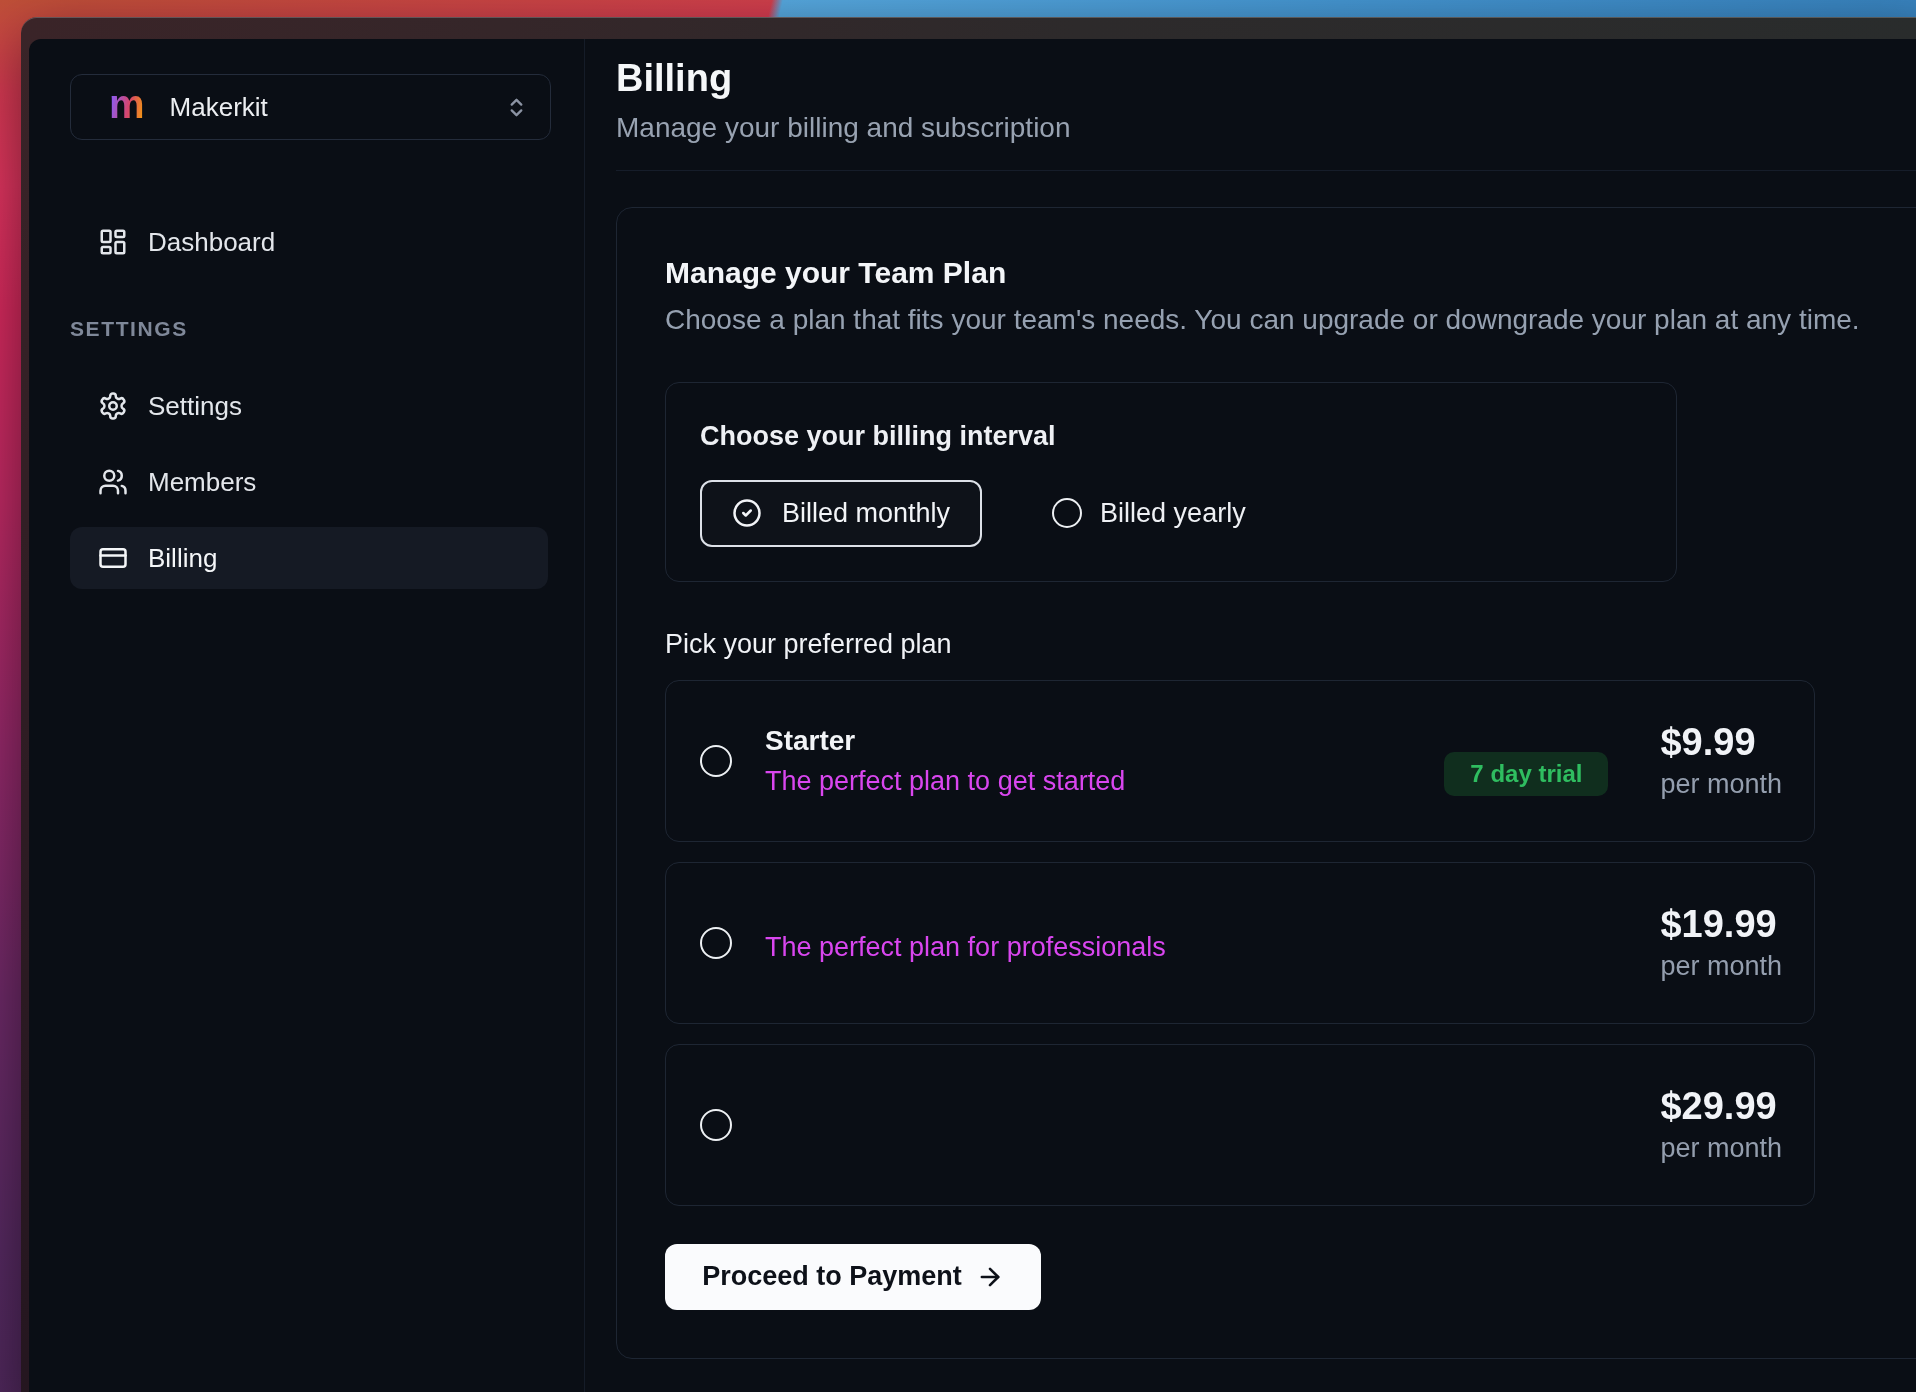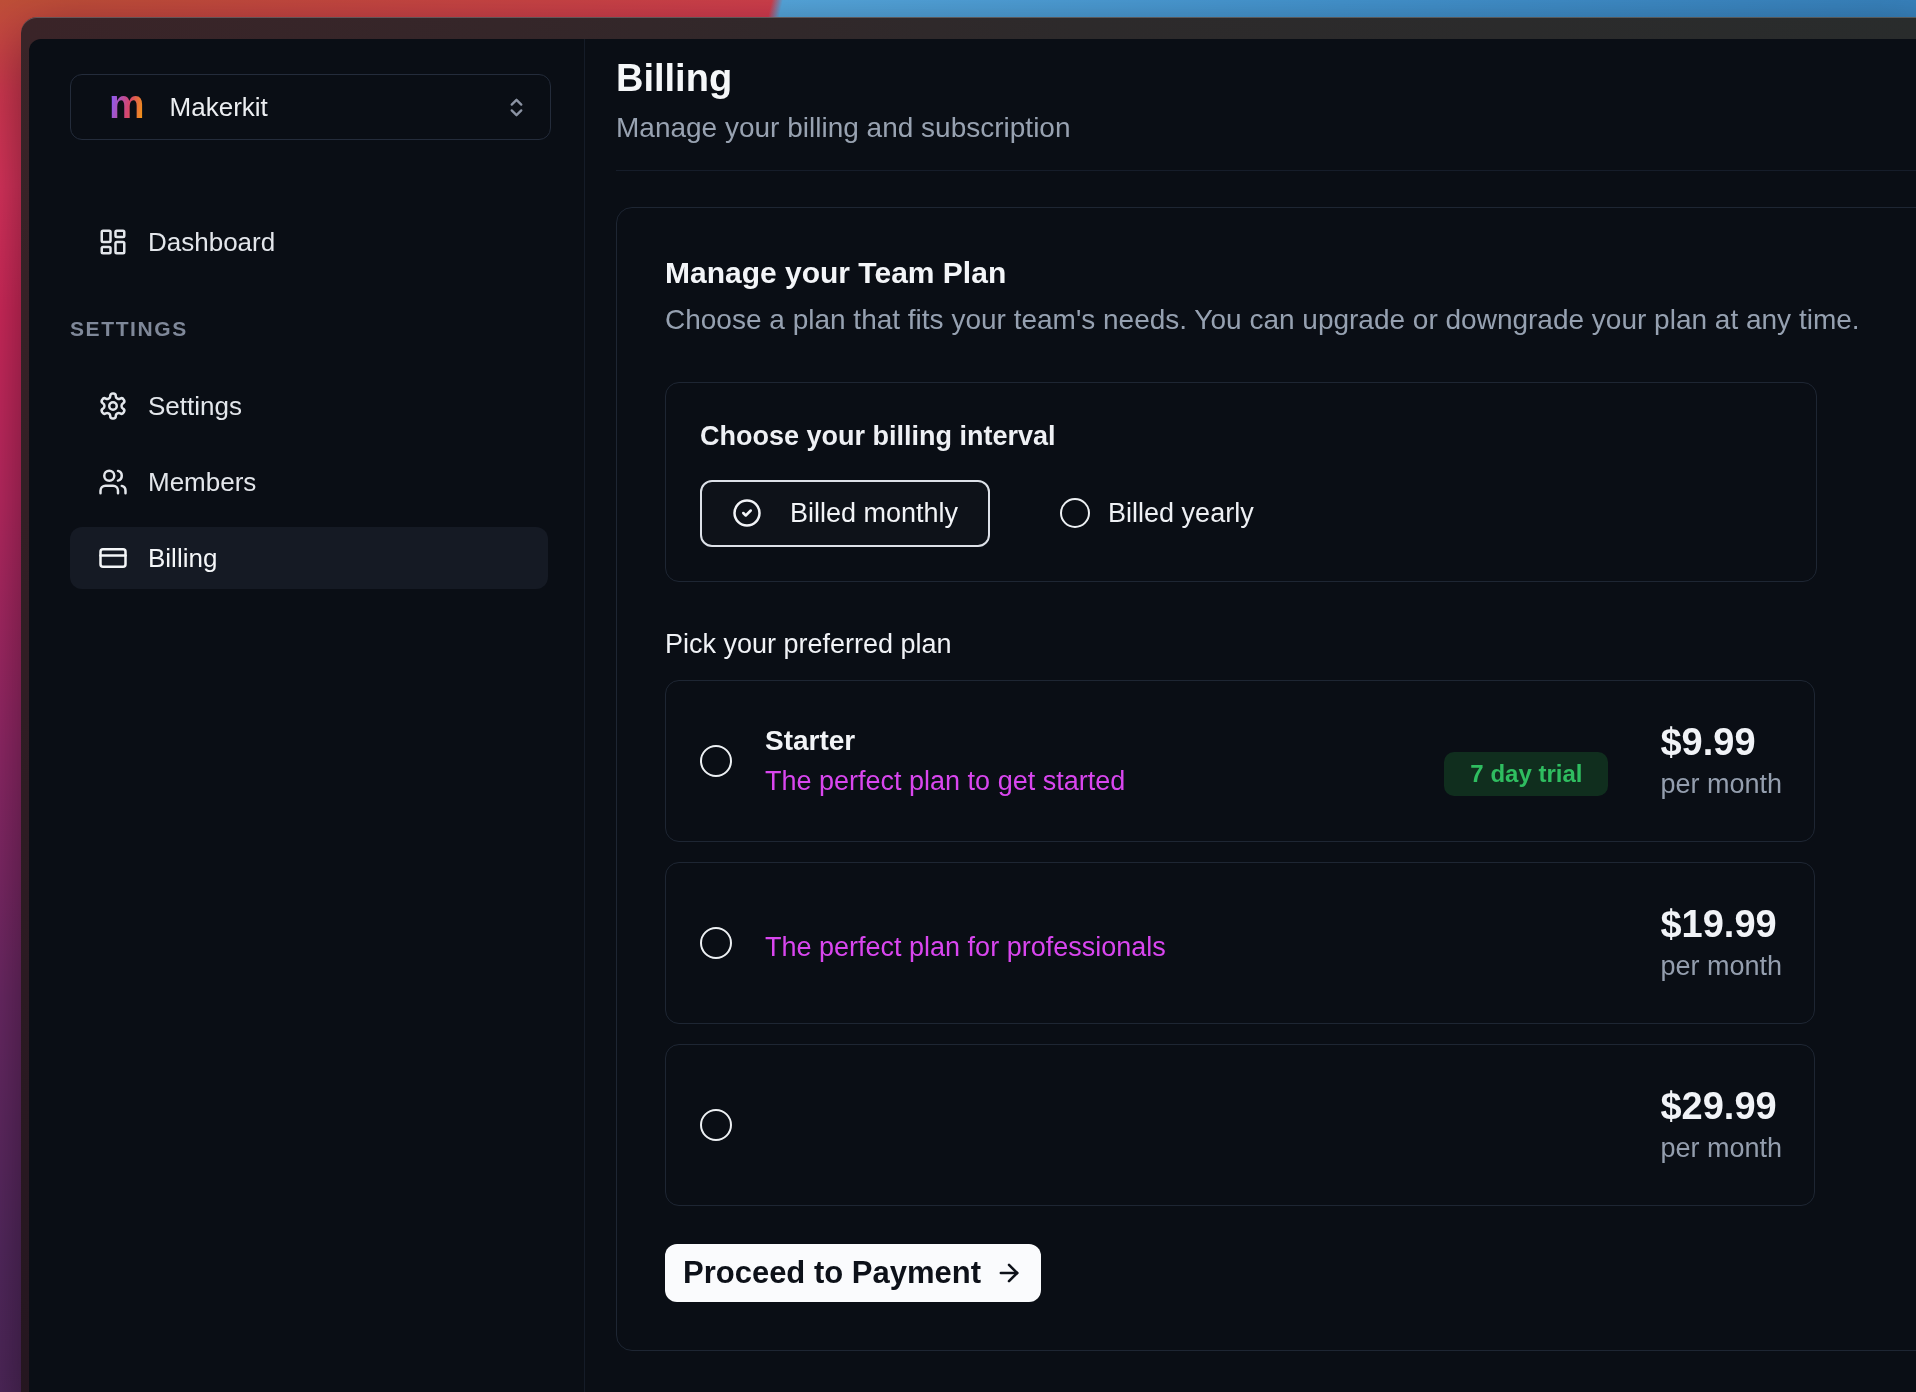--- a/index.html
+++ b/index.html
@@ -74,31 +74,31 @@
   .card {
     margin-top:36px; margin-right:-60px;
     border:1px solid #1e2633; border-radius:16px;
     padding:48px 0 48px 48px;
     background:#0a0e15;
   }
   .card-title { font-size:30px; font-weight:700; color:#f3f5f8; }
   .card-desc { margin-top:14px; font-size:28px; color:#96a1b1; }
 
   .interval-box {
-    margin-top:46px; width:1152px;
+    margin-top:46px; width:1012px;
     border:1px solid #1e2633; border-radius:14px;
     padding:38px 34px 34px 34px;
   }
   .interval-heading { font-size:27px; font-weight:600; color:#eef0f4; }
   .interval-options { margin-top:28px; display:flex; align-items:center; gap:70px; }
   .btn-monthly {
     height:67px; padding:0 30px;
     border:2px solid #dde1e8; border-radius:12px;
     background:rgba(255,255,255,0.02);
-    display:flex; align-items:center; gap:28px;
+    display:flex; align-items:center; gap:20px;
     color:#f2f4f7; font-size:27px; font-weight:500; cursor:pointer;
   }
   .option-yearly { display:flex; align-items:center; gap:18px; font-size:27px; color:#eef0f4; cursor:pointer; }
   .radio { width:30px; height:30px; border:2.5px solid #edf0f3; border-radius:50%; background:transparent; }
 
   .plans-heading { margin-top:47px; font-size:27px; font-weight:500; color:#f0f2f6; }
 
   .plan-row {
     width:1150px; height:162px; margin-top:20px;
     border:1px solid #1e2633; border-radius:14px;
@@ -116,25 +116,25 @@
     background:#102e1e; color:#2fbd60;
     border-radius:10px; font-size:24px; font-weight:700;
     display:flex; align-items:center;margin-top:27px;
   }
   .price-block { text-align:left; }
   .price-block.push { margin-left:auto; }
   .plan-price { font-size:38px; font-weight:700; color:#f1f3f7; }
   .plan-period { margin-top:5px; font-size:27px; color:#949eae; }
 
   .cta {
-    margin-top:38px; width:376px; height:58px;
+    margin-top:38px; width:376px; height:66px;
     background:#fafbfd; color:#0d1119;
     border:none; border-radius:12px;
     display:flex; align-items:center; justify-content:center; gap:14px;
-    font-size:31px; font-weight:600; font-family:inherit; cursor:pointer;
+    font-size:27px; font-weight:600; font-family:inherit; cursor:pointer;
   }
 </style>
 </head>
 <body>
 
 <div class="window">
   <div class="app">
 
     <aside class="sidebar">
 

